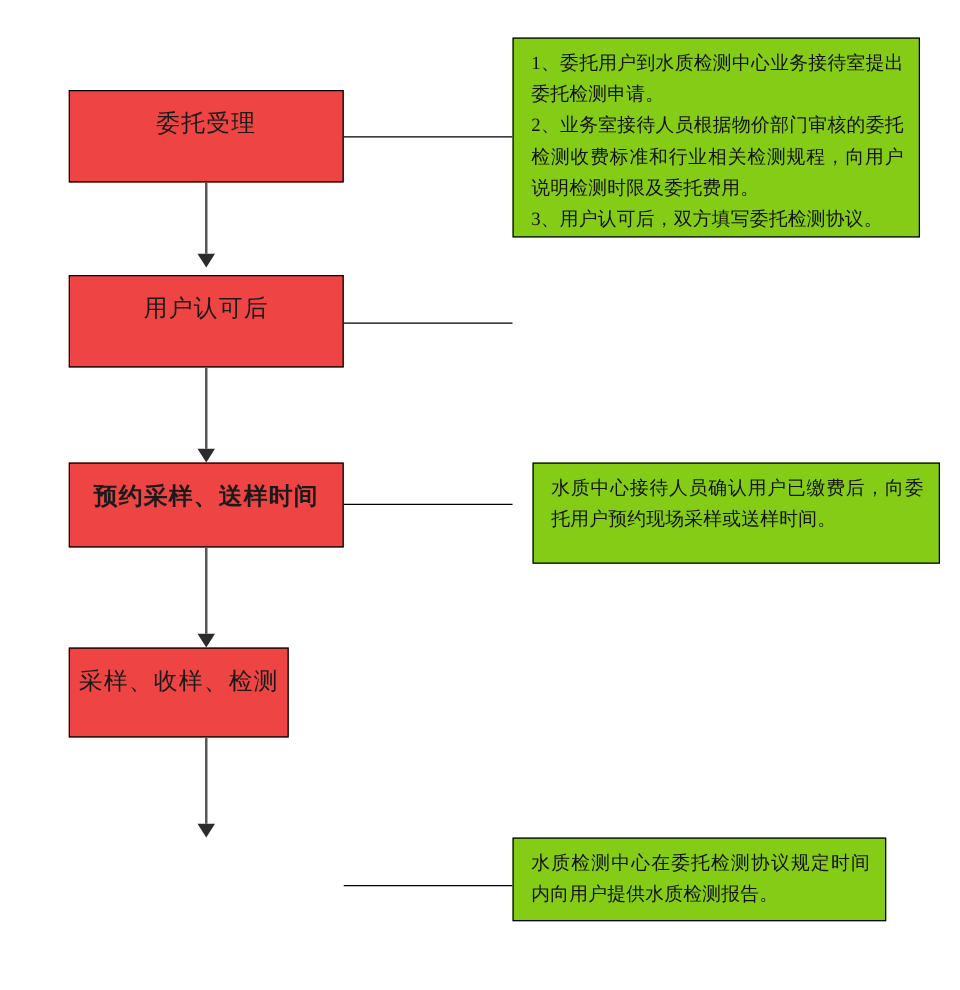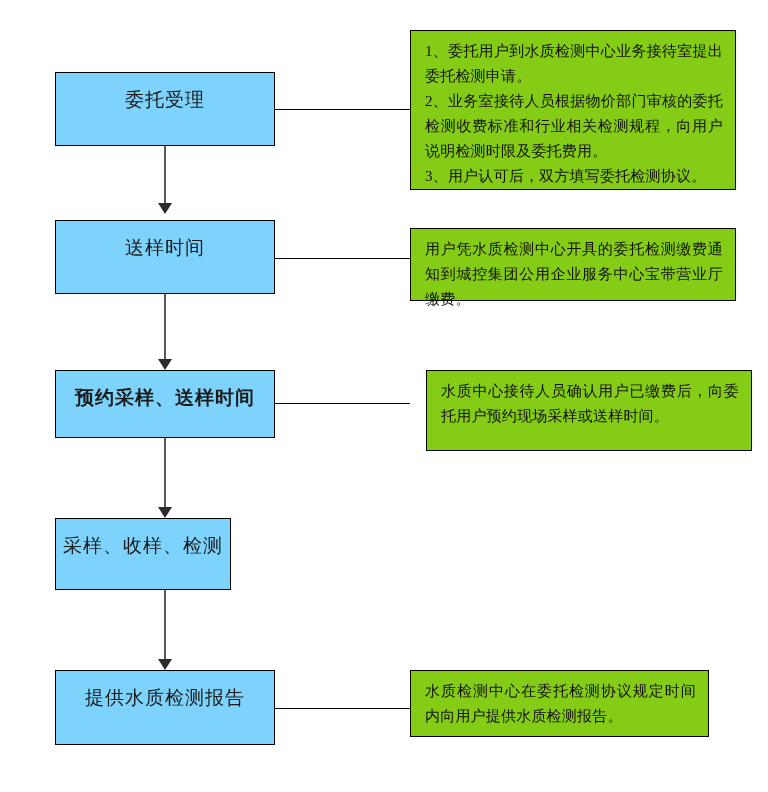--- a/index.html
+++ b/index.html
@@ -21,21 +21,21 @@
     top: 0;
     width: 768px;
     height: 792px;
   }
 
   
   .proc-box {
     position: absolute;
     box-sizing: border-box;
     border: 1.5px solid #000000;
-    background: #7dd3fc;
+    background: #ef4444;
     display: flex;
     align-items: flex-start;
     justify-content: center;
     padding-top: 14px;
   }
   .proc-label {
     font-family: "Liberation Sans", "DejaVu Sans", sans-serif;
     font-size: 19px;
     line-height: 26px;
     color: #1a1a1a;
@@ -104,26 +104,23 @@
 2、业务室接待人员根据物价部门审核的委托检测收费标准和行业相关检测规程，向用户说明检测时限及委托费用。
 3、用户认可后，双方填写委托检测协议。</div>
   </div>
 
   <div class="flow-arrow" style="left:158px; top:146px; height:68px;">
     <div class="shaft" style="height:57px;"></div>
     <div class="head" style="top:57px;"></div>
   </div>
 
   <div class="proc-box" style="left:55px; top:220px; width:220px; height:74px;">
-    <span class="proc-label">送样时间</span>
+    <span class="proc-label">用户认可后</span>
   </div>
   <div class="connector" style="left:275px; top:258px; width:135px;"></div>
-  <div class="note-box" style="left:410px; top:228px; width:326px; height:73px;">
-    <div class="note-text">用户凭水质检测中心开具的委托检测缴费通知到城控集团公用企业服务中心宝带营业厅缴费。</div>
-  </div>
 
   <div class="flow-arrow" style="left:158px; top:294px; height:76px;">
     <div class="shaft" style="height:65px;"></div>
     <div class="head" style="top:65px;"></div>
   </div>
 
   <div class="proc-box" style="left:55px; top:370px; width:220px; height:68px;font-weight:bold;">
     <span class="proc-label">预约采样、送样时间</span>
   </div>
   <div class="connector" style="left:275px; top:403px; width:135px;"></div>
@@ -138,21 +135,18 @@
 
   <div class="proc-box" style="left:55px; top:518px; width:176px; height:72px;">
     <span class="proc-label">采样、收样、检测</span>
   </div>
 
   <div class="flow-arrow" style="left:158px; top:590px; height:80px;">
     <div class="shaft" style="height:69px;"></div>
     <div class="head" style="top:69px;"></div>
   </div>
 
-  <div class="proc-box" style="left:55px; top:670px; width:220px; height:75px;">
-    <span class="proc-label">提供水质检测报告</span>
-  </div>
   <div class="connector" style="left:275px; top:708px; width:135px;"></div>
   <div class="note-box" style="left:410px; top:670px; width:299px; height:67px;">
     <div class="note-text">水质检测中心在委托检测协议规定时间内向用户提供水质检测报告。</div>
   </div>
 
 </div>
 
 </body></html>

